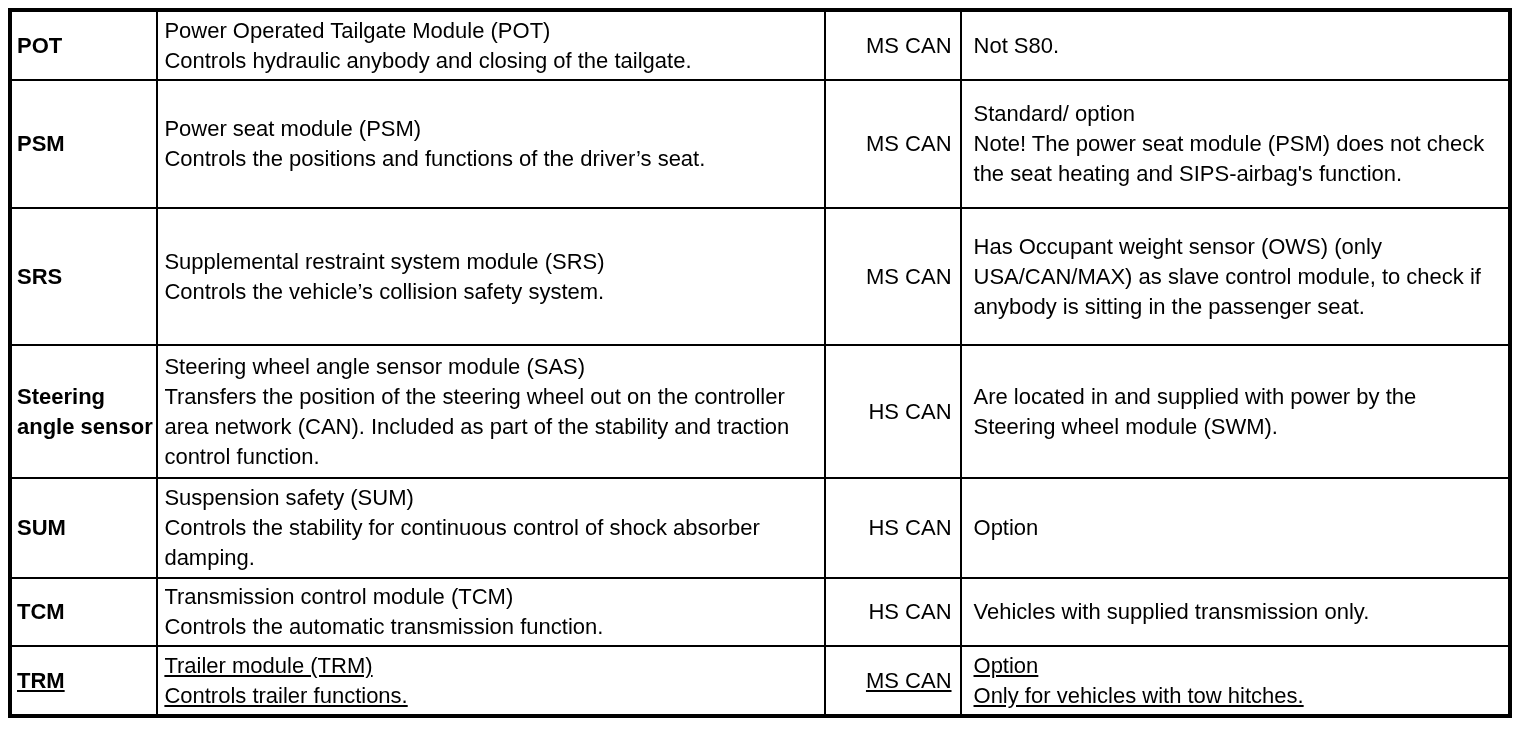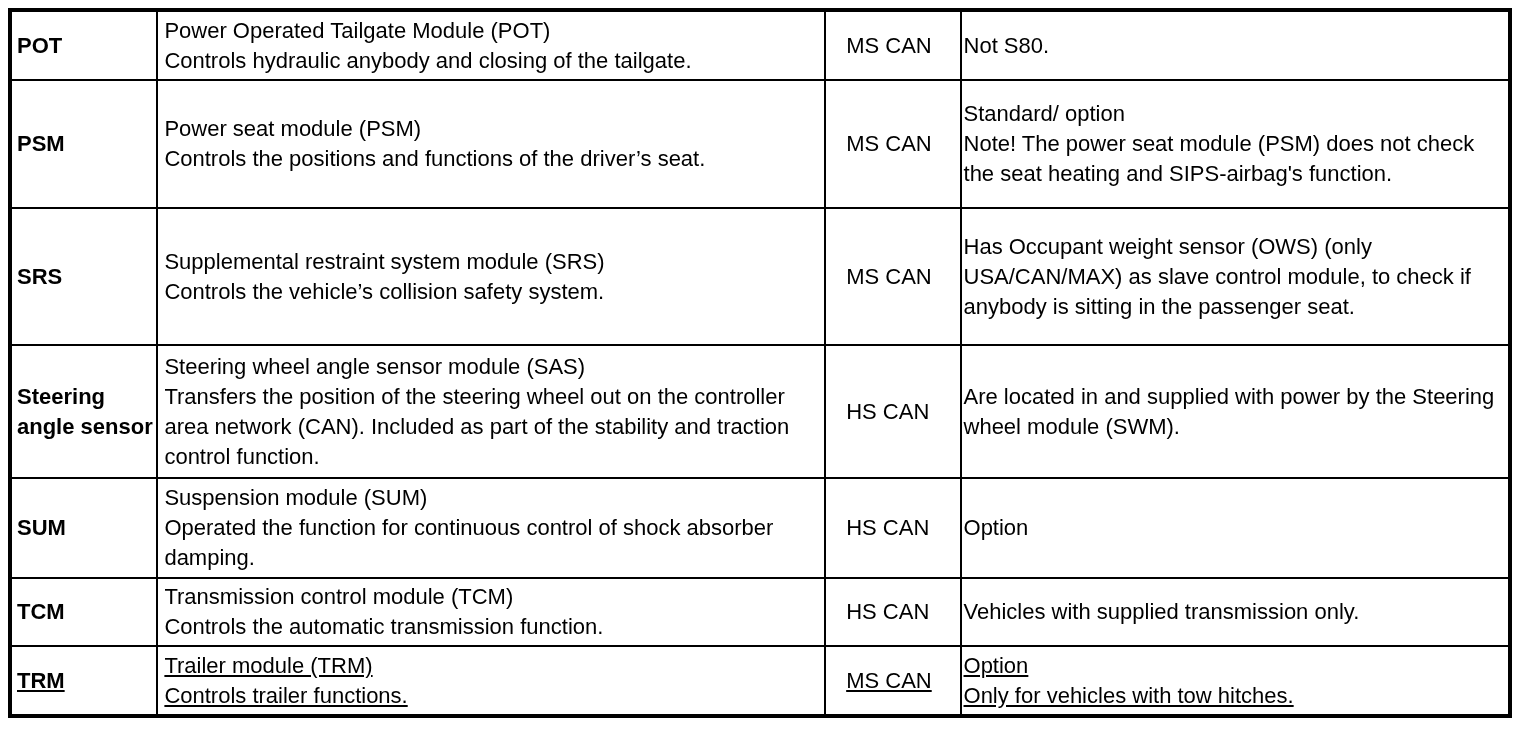--- a/index.html
+++ b/index.html
@@ -32,23 +32,24 @@
     padding: 3px 8px 3px 6px;
     overflow: hidden;
   }
   table.module-table td.abbr {
     font-weight: bold;
     padding-left: 5px;
     padding-right: 2px;
   }
   table.module-table td.bus {
     padding-left: 20px;
+    text-align: right;
   }
   table.module-table td.notes {
-    padding-left: 2px;
+    padding-left: 12px;
   }
   
   table.module-table tr:nth-child(1) { height: 70px; margin-top: 32px; }
   table.module-table tr:nth-child(2) { height: 128px; }
   table.module-table tr:nth-child(3) { height: 137px; }
   table.module-table tr:nth-child(4) { height: 133px; }
   table.module-table tr:nth-child(5) { height: 100px; }
   table.module-table tr:nth-child(6) { height: 54px; }
   table.module-table tr:nth-child(7) { height: 70px; text-decoration: underline; }
   .para { margin: 0; }
@@ -107,22 +108,22 @@
             <div class="para">Transfers the position of the steering wheel out on the controller area network (CAN). Included as part of the stability and traction control function.</div>
           </td>
           <td class="bus">HS CAN</td>
           <td class="notes">
             <div class="para"><span>Are located in and supplied with power by the Steering wheel module (SWM).</span></div>
           </td>
         </tr>
         <tr>
           <td class="abbr">SUM</td>
           <td class="desc">
-            <div class="para">Suspension module (SUM)</div>
-            <div class="para">Operated the function for continuous control of shock absorber damping.</div>
+            <div class="para">Suspension safety (SUM)</div>
+            <div class="para">Controls the stability for continuous control of shock absorber damping.</div>
           </td>
           <td class="bus">HS CAN</td>
           <td class="notes">
             <div class="para"><span>Option</span></div>
           </td>
         </tr>
         <tr>
           <td class="abbr">TCM</td>
           <td class="desc">
             <div class="para">Transmission control module (TCM)</div>

